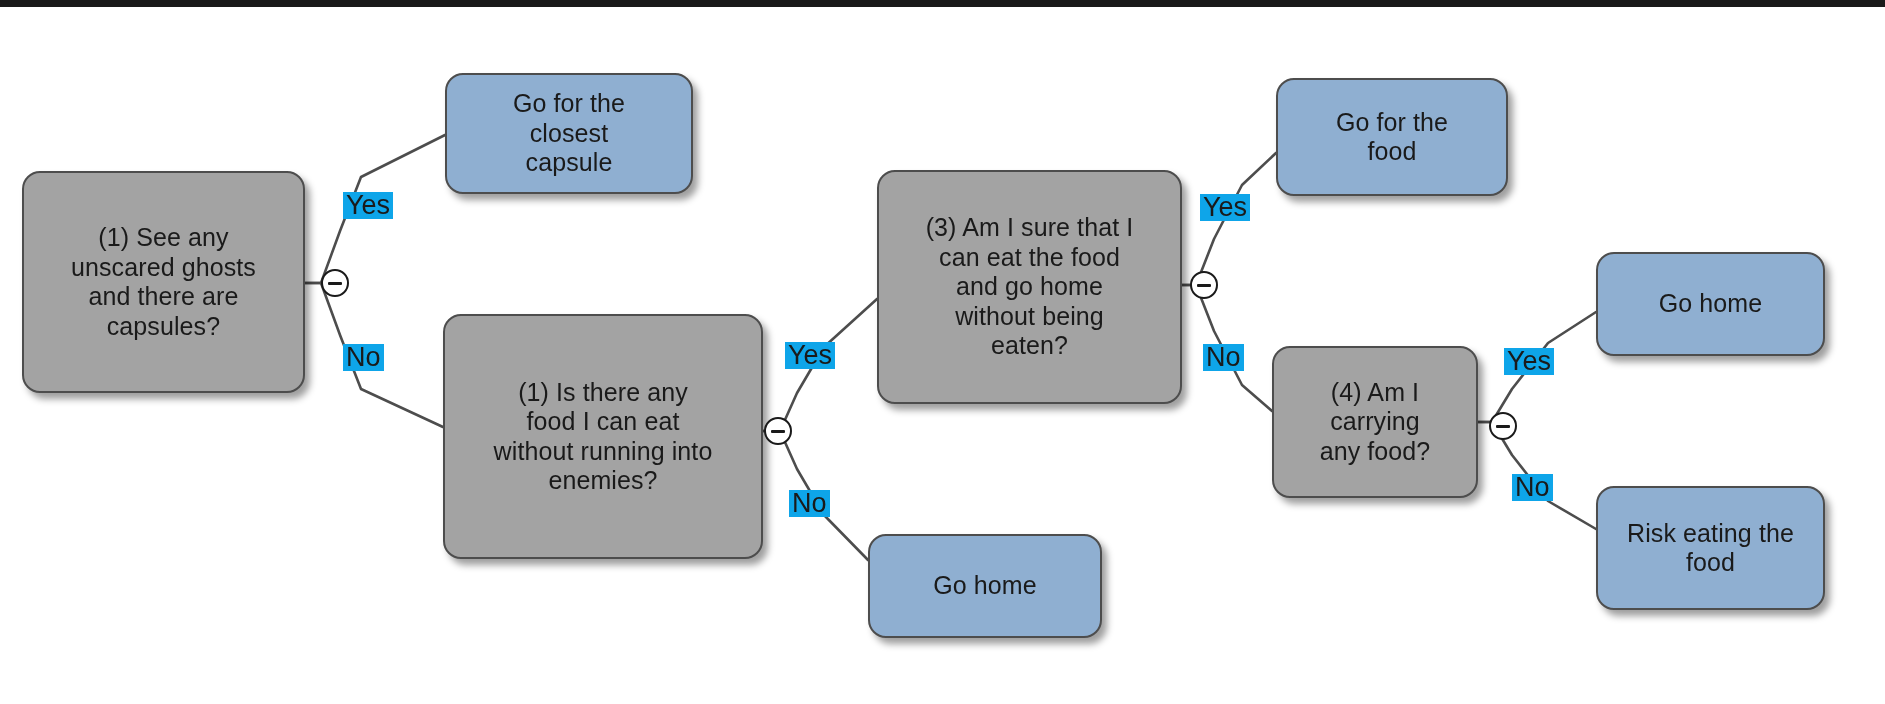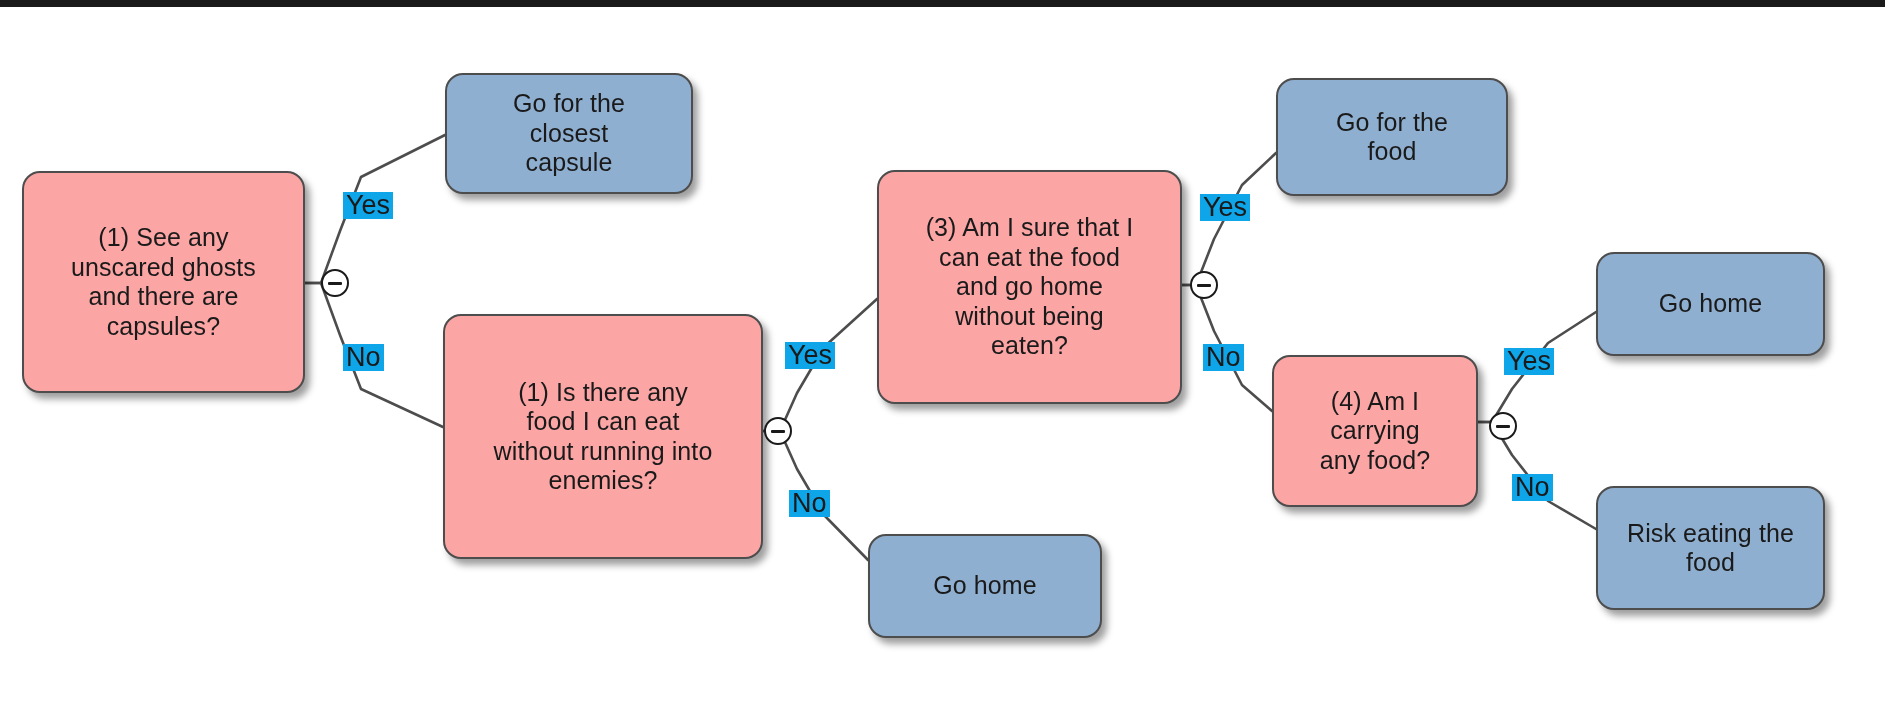--- a/index.html
+++ b/index.html
@@ -39,21 +39,21 @@
     border: 2px solid #4d4d4d;
     color: #1a1a1a;
     font-size: 25px;
     line-height: 1.18;
     letter-spacing: 0.1px;
     padding: 6px 10px;
     box-shadow: 5px 6px 7px rgba(0,0,0,0.38);
     white-space: pre-line;
   }
   .node.question {
-    background: #fca5a5;
+    background: #a3a3a3;
   }
   .node.action {
     background: #8fafd1;
   }
   .edge-label {
     position: absolute;
     font-size: 27px;
     color: #1a1a1a;
     background: #0ea5e9;
     padding: 0 3px;
@@ -110,21 +110,21 @@
 without running into
 enemies?</div>
       <div class="node question" style="left: 877px; top: 163px; width: 305px; height: 234px;">(3) Am I sure that I
 can eat the food
 and go home
 without being
 eaten?</div>
       <div class="node action" style="left: 1276px; top: 71px; width: 232px; height: 118px;">Go for the
 food</div>
       <div class="node action" style="left: 868px; top: 527px; width: 234px; height: 104px;">Go home</div>
-      <div class="node question" style="left: 1272px; top: 348px; width: 206px; height: 152px;">(4) Am I
+      <div class="node question" style="left: 1272px; top: 339px; width: 206px; height: 152px;">(4) Am I
 carrying
 any food?</div>
       <div class="node action" style="left: 1596px; top: 245px; width: 229px; height: 104px;">Go home</div>
       <div class="node action" style="left: 1596px; top: 479px; width: 229px; height: 124px;">Risk eating the
 food</div>
     </div>
   <div id="label-layer">
       <div class="edge-label" style="left: 343px; top: 185px;">Yes</div>
       <div class="edge-label" style="left: 343px; top: 337px;">No</div>
       <div class="edge-label" style="left: 785px; top: 335px;">Yes</div>

